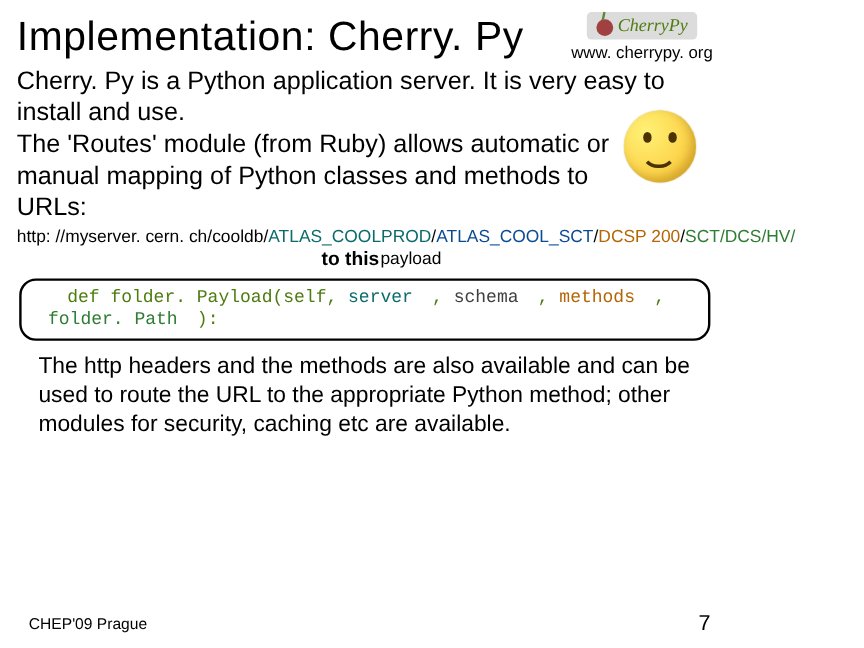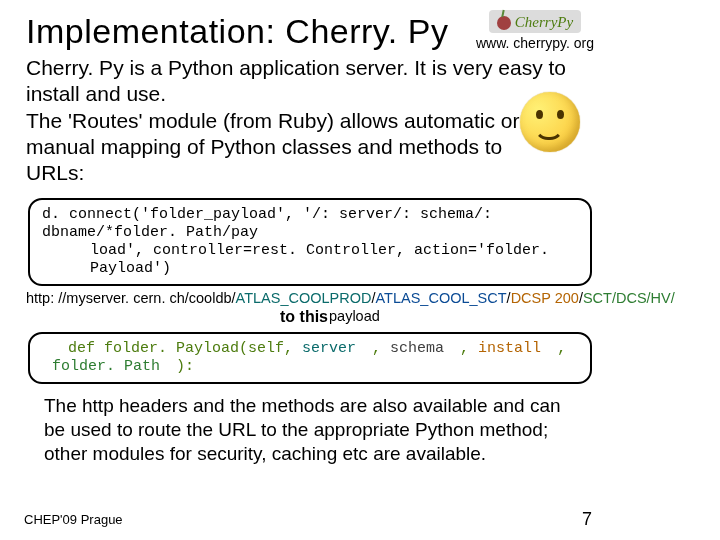--- a/index.html
+++ b/index.html
@@ -1,17 +1,17 @@
 <!DOCTYPE html>
 <html><head>
 <meta charset="utf-8">
 <style>
   * { box-sizing: border-box; margin: 0; padding: 0; }
   html, body { width: 720px; height: 540px; font-family: Arial, Helvetica, sans-serif; background: #fff; color: #000; }
-  .slide { width: 616px; height: 540px; position: relative; padding: 12px 22px 0 26px; }
+  .slide { width: 616px; height: 540px; position: relative; padding: 12px 22px 0 14px; }
   .title { font-size: 34px; font-weight: 400; letter-spacing: 0.5px; }
   .logo-wrap { position: absolute; top: 10px; right: 22px; display: flex; flex-direction: column; align-items: center; }
   .logo-badge { background: #dcdcdc; border-radius: 4px; padding: 4px 8px 2px 8px; display: flex; align-items: center; font-family: Georgia, 'Times New Roman', serif; font-style: italic; font-size: 15px; color: #4d7c0f; }
   .cherry { width: 14px; height: 14px; background: #a04040; border-radius: 50%; margin-right: 4px; position: relative; }
   .cherry::before { content:''; position:absolute; top:-6px; left:5px; width:2px; height:7px; background:#5a8a3a; transform:rotate(12deg);}
   .link { font-size: 14px; margin-top: 2px; }
   .body { font-size: 21px; line-height: 1.25; margin-top: 4px; max-width: 540px; }
   .smiley-wrap { position:absolute; right: 34px; top: 92px; width: 62px; height: 62px; }
   .smiley { width:60px; height:60px; border-radius:50%; background: radial-gradient(circle at 30% 30%, #fff176, #fbc02d); position:relative; box-shadow: inset -4px -4px 8px rgba(120,80,0,0.3), 0 0 1px #b28900; }
   .smiley::before, .smiley::after { content:''; position:absolute; width:7px; height:9px; background:#4a3300; border-radius:50%; top:18px; }
@@ -60,37 +60,33 @@
     <span>Cherry. Py is a Python application server. It is very easy to install and use.</span><br>
     <span>The 'Routes' module (from Ruby) allows automatic or manual mapping of Python classes and methods to URLs:</span>
   </div>
 
   <div class="smiley-wrap">
     <div class="smiley">
         <div class="mouth"></div>
       </div>
   </div>
 
-  <div class="codebox">
-    <span>d. connect('folder_payload', '/: server/: schema/: dbname/*folder. Path/pay</span>
-    <span class="indent">load', controller=rest. Controller, action='folder. Payload')</span>
-  </div>
 
 
   <div class="url-line">
     <span class="s-black">http: //myserver. cern. ch/cooldb/</span><span class="s-teal">ATLAS_COOLPROD</span><span class="slash">/</span><span class="s-blue">ATLAS_COOL_SCT</span><span class="slash">/</span><span class="s-orange">DCSP 200</span><span class="slash">/</span><span class="s-green">SCT/DCS/HV/</span>
   </div>
 
   <div class="tothis-row">
     <span class="tothis-label">to this</span>
     <span class="tothis-frag">payload</span>
   </div>
 
   <div class="codebox sig" style="margin-top:4px; padding-left:22px;">
-    <span class="kw">def folder. Payload(self, </span><span class="p-teal">server</span><span class="kw">, </span><span class="p-blue">schema</span><span class="kw">, </span><span class="p-orange">install</span><span class="kw">, </span><span class="p-green">folder. Path</span><span class="kw">):</span>
+    <span class="kw">def folder. Payload(self, </span><span class="p-teal">server</span><span class="kw">, </span><span class="p-blue">schema</span><span class="kw">, </span><span class="p-orange">methods</span><span class="kw">, </span><span class="p-green">folder. Path</span><span class="kw">):</span>
   </div>
 
   <div class="body2">The http headers and the methods are also available and can be used to route the URL to the appropriate Python method; other modules for security, caching etc are available.</div>
 
   <div class="footer">
     <span>CHEP'09 Prague</span>
     <span class="right">7</span>
   </div>
 
 </div>

